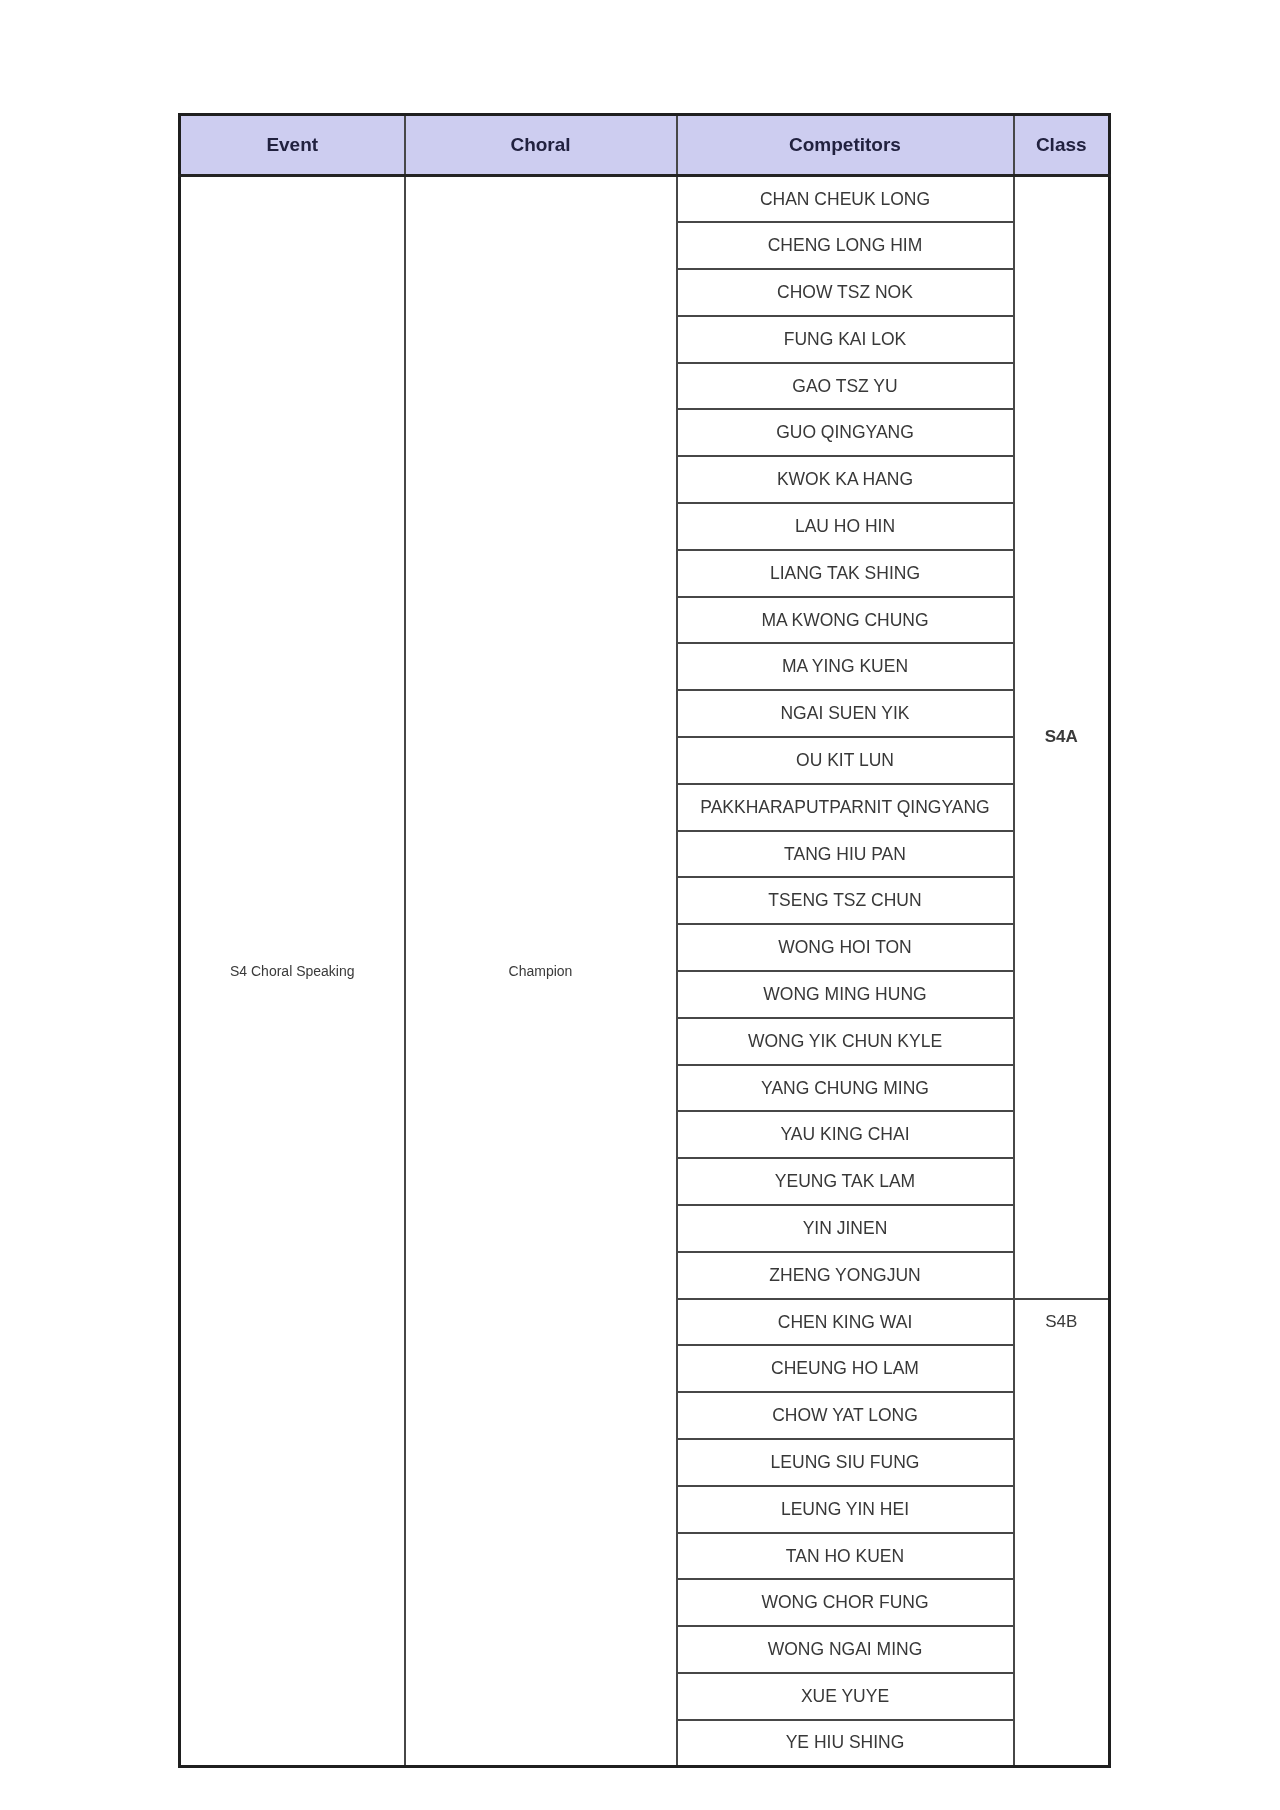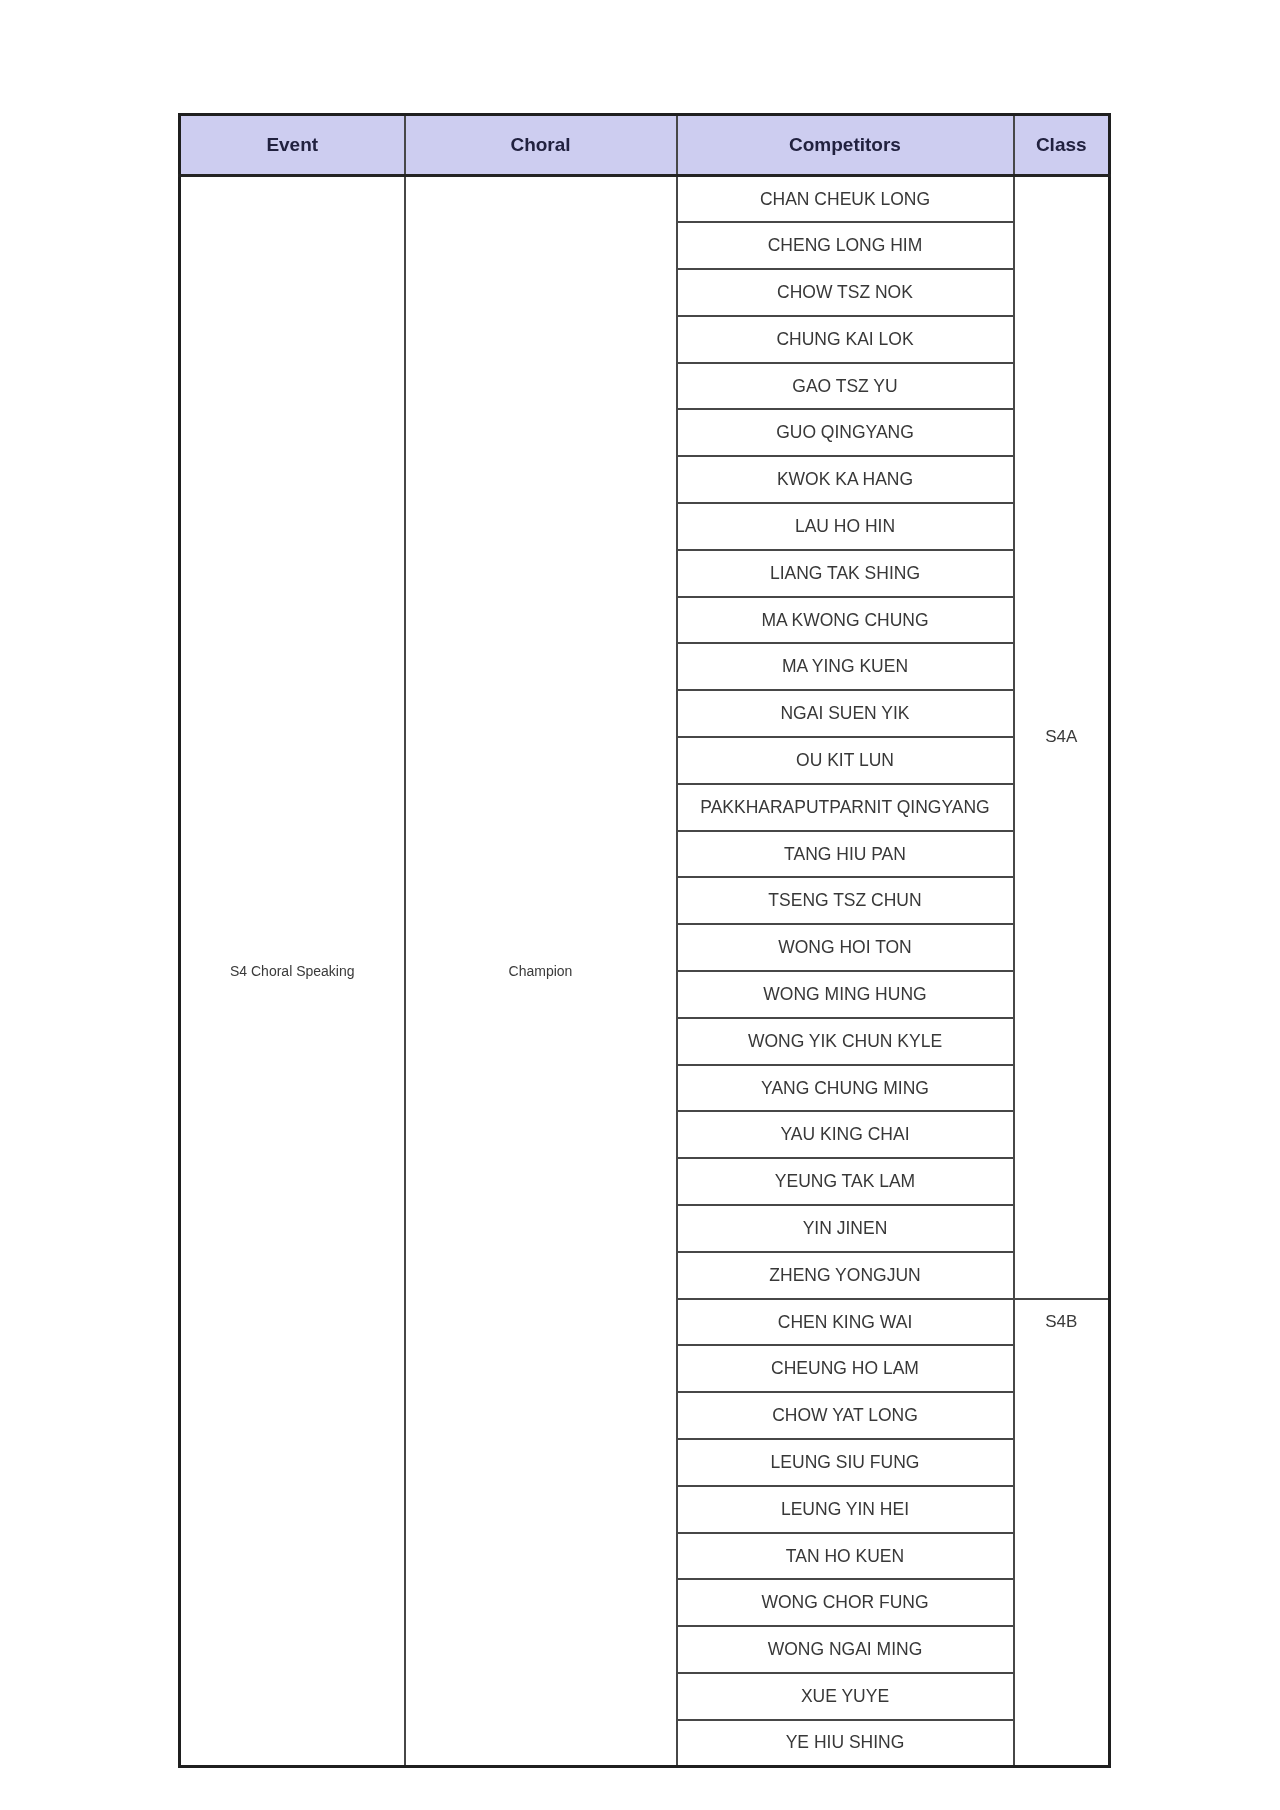--- a/index.html
+++ b/index.html
@@ -53,21 +53,21 @@
     font-size: 14px;
     color: #3a3a3a;
     vertical-align: middle;
     background: #ffffff;
   }
   td.class-cell {
     font-size: 17px;
     color: #3a3a3a;
     background: #ffffff;
   }
-  td.class-mid { vertical-align: middle; }
+  td.class-mid { vertical-align: middle; font-weight: bold; }
   td.class-top { vertical-align: top; padding-top: 12px; border-radius: 23px; }
 </style>
 </head>
 <body>
 
 <table class="doc-table">
   <colgroup>
     <col class="c-event">
     <col class="c-award">
     <col class="c-comp">
@@ -89,21 +89,21 @@
         <td class="name-cell">CHAN CHEUK LONG</td>
         <td class="class-cell class-mid" rowspan="24">S4A</td>
       </tr>
       <tr>
         <td class="name-cell">CHENG LONG HIM</td>
       </tr>
       <tr>
         <td class="name-cell">CHOW TSZ NOK</td>
       </tr>
       <tr>
-        <td class="name-cell">CHUNG KAI LOK</td>
+        <td class="name-cell">FUNG KAI LOK</td>
       </tr>
       <tr>
         <td class="name-cell">GAO TSZ YU</td>
       </tr>
       <tr>
         <td class="name-cell">GUO QINGYANG</td>
       </tr>
       <tr>
         <td class="name-cell">KWOK KA HANG</td>
       </tr>

